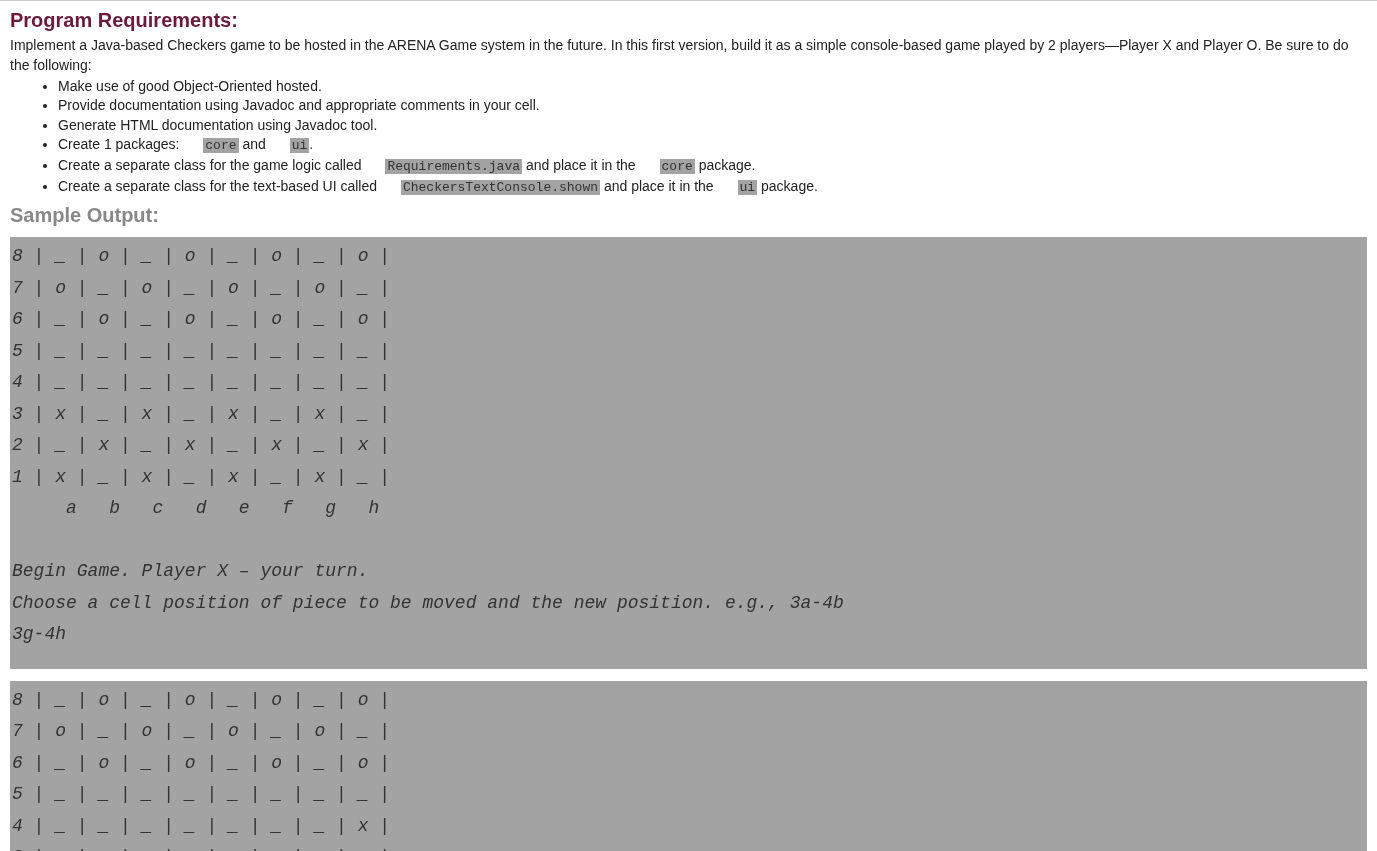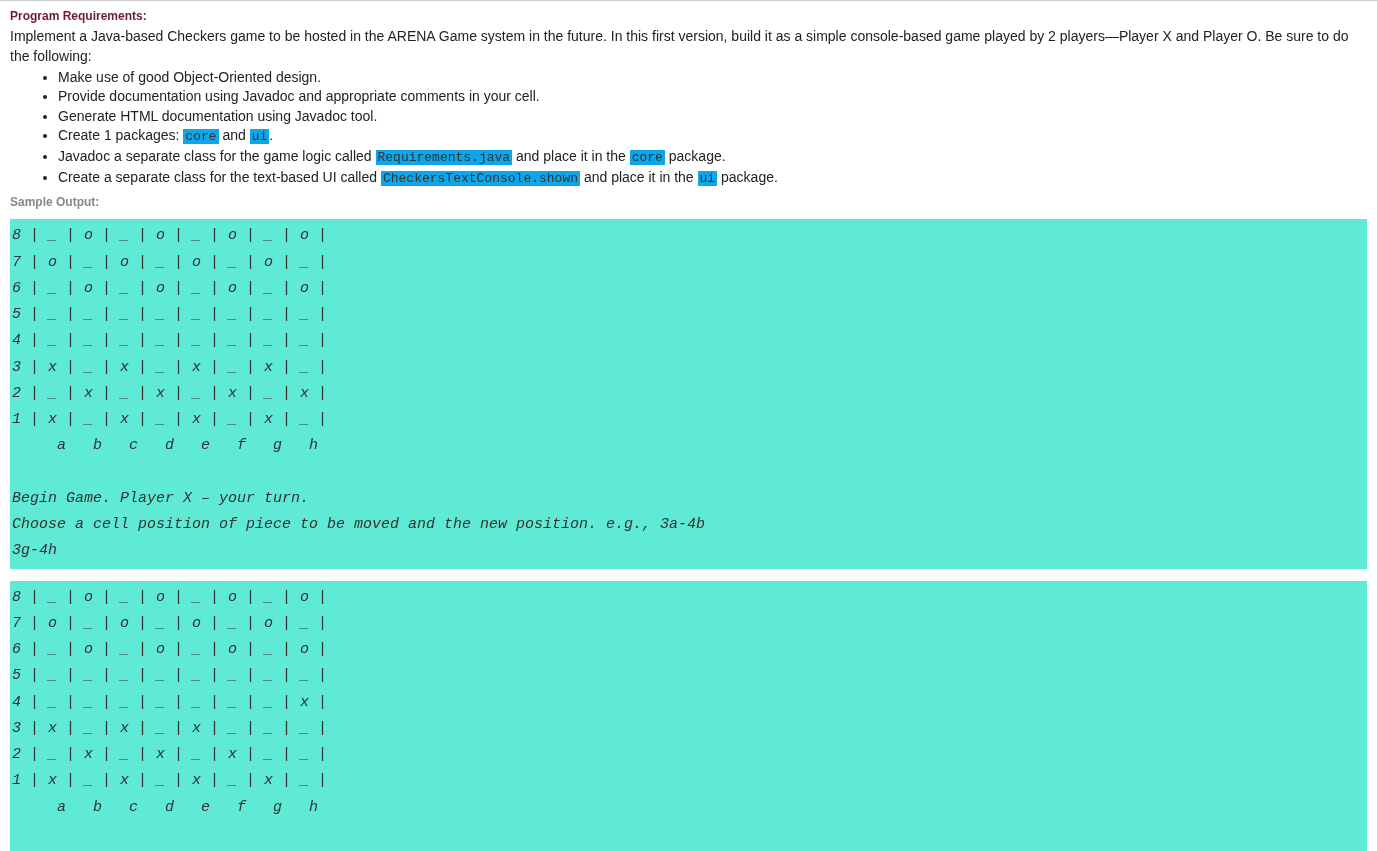--- a/index.html
+++ b/index.html
@@ -9,21 +9,21 @@
       font-family: Arial, Helvetica, sans-serif;
       font-size: 14px;
       color: #333;
       background: #fff;
       border-top: 1px solid #ccc;
     }
     .content {
       padding: 6px 10px 10px 10px;
     }
     h2 {
-      font-size: 12px;
+      font-size: 20px;
       font-weight: bold;
       margin: 2px 0 4px 0;
     }
     .maroon { color: #6a1b3a; }
     .gray { color: #888; margin-top: 8px; }
     .intro {
       margin: 0 0 0 0;
       line-height: 1.4;
       color: #222;
     }
@@ -32,59 +32,60 @@
       padding-left: 48px;
     }
     ul li {
       list-style-type: disc;
       margin: 1px 0;
       line-height: 1.3;
       color: #222;
     }
     code.inline {
       font-family: "Consolas", "Courier New", monospace;
-      background: #0ea5e9;
+      background: #a3a3a3;
       padding: 0 2px;
       font-size: 13px;
       color: #333;
+      margin-left: 20px;
     }
     .subtext {
       margin: 2px 0 8px 0;
       color: #222;
     }
     pre.block {
       font-family: "Consolas", "Courier New", monospace;
-      background: #5eead4;
-      padding: 4px 2px 4px 2px;
+      background: #a3a3a3;
+      padding: 4px 2px 18px 2px;
       margin: 10px 0 12px 0;
-      font-size: 15px;
+      font-size: 18px;
       line-height: 1.75;
       color: #333;
       white-space: pre-wrap;
       font-style: italic;
     }
   </style>
 </head>
 <body>
 
 <div class="content">
 
   <h2 class="maroon">Program Requirements:</h2>
 
   <p class="intro">Implement a Java-based Checkers game to be hosted in the ARENA Game system in the future. In this first version, build it as a simple console-based game played by 2 players—Player X and Player O. Be sure to do the following:</p>
 
   <ul>
-    <li>Make use of good Object-Oriented design.</li>
+    <li>Make use of good Object-Oriented hosted.</li>
     <li>Provide documentation using Javadoc and appropriate comments in your cell.</li>
     <li>Generate HTML documentation using Javadoc tool.</li>
     <li>
       <span>Create 1 packages: </span><code class="inline">core</code><span> and </span><code class="inline">ui</code><span>.</span>
     </li>
     <li>
-      <span>Javadoc a separate class for the game logic called </span><code class="inline">Requirements.java</code><span> and place it in the </span><code class="inline">core</code><span> package.</span>
+      <span>Create a separate class for the game logic called </span><code class="inline">Requirements.java</code><span> and place it in the </span><code class="inline">core</code><span> package.</span>
     </li>
     <li>
       <span>Create a separate class for the text-based UI called </span><code class="inline">CheckersTextConsole.shown</code><span> and place it in the </span><code class="inline">ui</code><span> package.</span>
     </li>
   </ul>
 
   <h2 class="gray">Sample Output:</h2>
 
 
   <pre class="block">8 | _ | o | _ | o | _ | o | _ | o |

